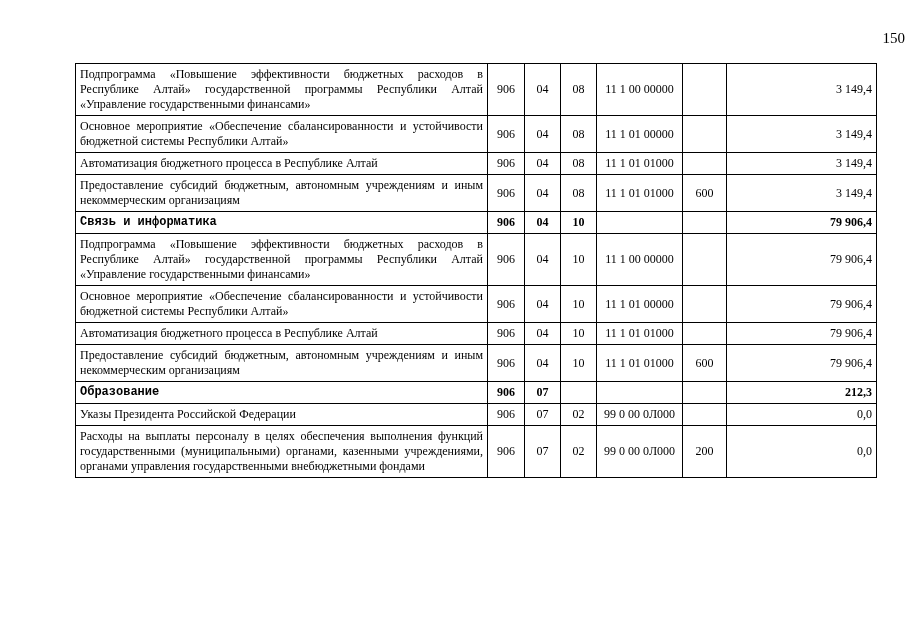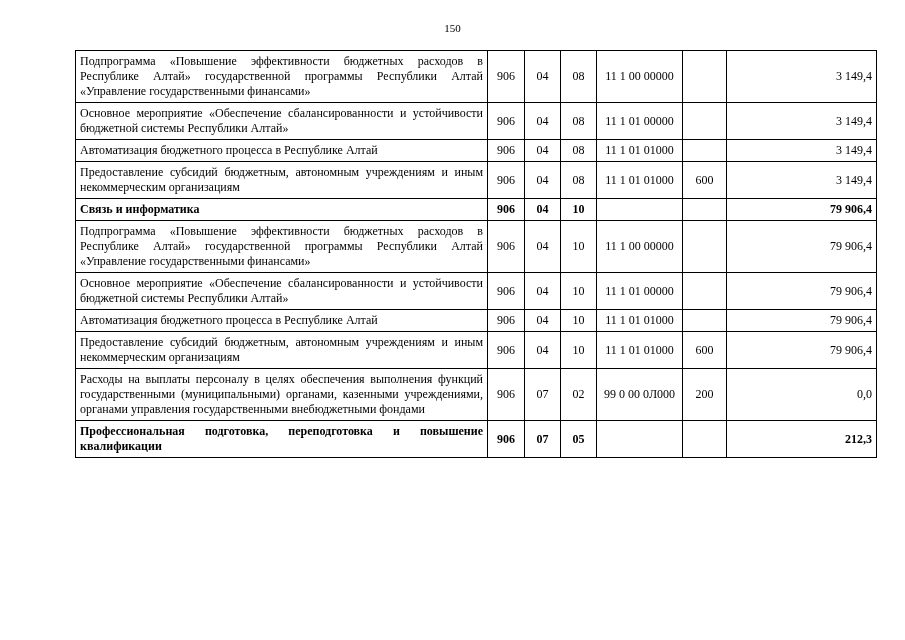--- a/index.html
+++ b/index.html
@@ -8,23 +8,23 @@
     background: #ffffff;
   }
   body {
     width: 905px;
     height: 640px;
     overflow: hidden;
     font-family: "Liberation Serif", "DejaVu Serif", serif;
     color: #000000;
   }
   .page-number {
-    text-align: center;
-    font-size: 11px;
-    margin-top: 22px;
+    text-align: right;
+    font-size: 15px;
+    margin-top: 30px;
     margin-bottom: 16px;
   }
   table.budget {
     border-collapse: collapse;
     table-layout: fixed;
     width: 801px;
     margin-left: 75px;
     font-size: 12px;
     line-height: 1.25;
   }
@@ -44,20 +44,21 @@
     text-align: center;
   }
   td.amount {
     text-align: right;
   }
   tr.bold td {
     font-weight: bold;
   }
   tr.bold td.name {
     text-align: justify;
+    font-family: Liberation Mono, monospace;
   }
   
   table.budget tr { height: 22px; }
 </style>
 </head>
 <body>
 
 <div class="page">
   <div class="page-number">150</div>
 
@@ -146,33 +147,42 @@
   </tr>
         <tr>
     <td class="name">Предоставление субсидий бюджетным, автономным учреждениям и иным некоммерческим организациям</td>
     <td class="c">906</td>
     <td class="c">04</td>
     <td class="c">10</td>
     <td class="c">11 1 01 01000</td>
     <td class="c">600</td>
     <td class="amount">79 906,4</td>
   </tr>
+        <tr class="bold">
+    <td class="name">Образование</td>
+    <td class="c">906</td>
+    <td class="c">07</td>
+    <td class="c"></td>
+    <td class="c"></td>
+    <td class="c"></td>
+    <td class="amount">212,3</td>
+  </tr>
+        <tr>
+    <td class="name">Указы Президента Российской Федерации</td>
+    <td class="c">906</td>
+    <td class="c">07</td>
+    <td class="c">02</td>
+    <td class="c">99 0 00 0Л000</td>
+    <td class="c"></td>
+    <td class="amount">0,0</td>
+  </tr>
         <tr>
     <td class="name">Расходы на выплаты персоналу в целях обеспечения выполнения функций государственными (муниципальными) органами, казенными учреждениями, органами управления государственными внебюджетными фондами</td>
     <td class="c">906</td>
     <td class="c">07</td>
     <td class="c">02</td>
     <td class="c">99 0 00 0Л000</td>
     <td class="c">200</td>
     <td class="amount">0,0</td>
   </tr>
-        <tr class="bold">
-    <td class="name">Профессиональная подготовка, переподготовка и повышение квалификации</td>
-    <td class="c">906</td>
-    <td class="c">07</td>
-    <td class="c">05</td>
-    <td class="c"></td>
-    <td class="c"></td>
-    <td class="amount">212,3</td>
-  </tr>
       </tbody>
   </table>
 </div>
 
 </body></html>

